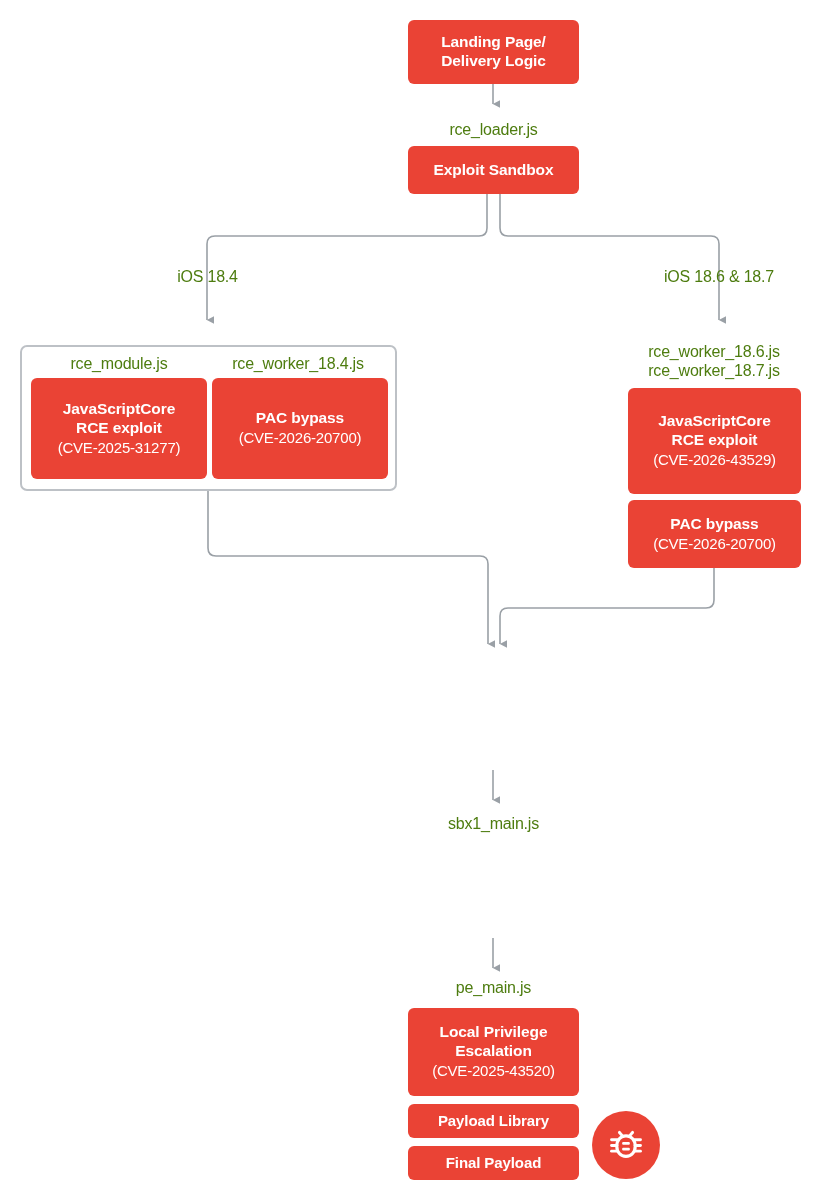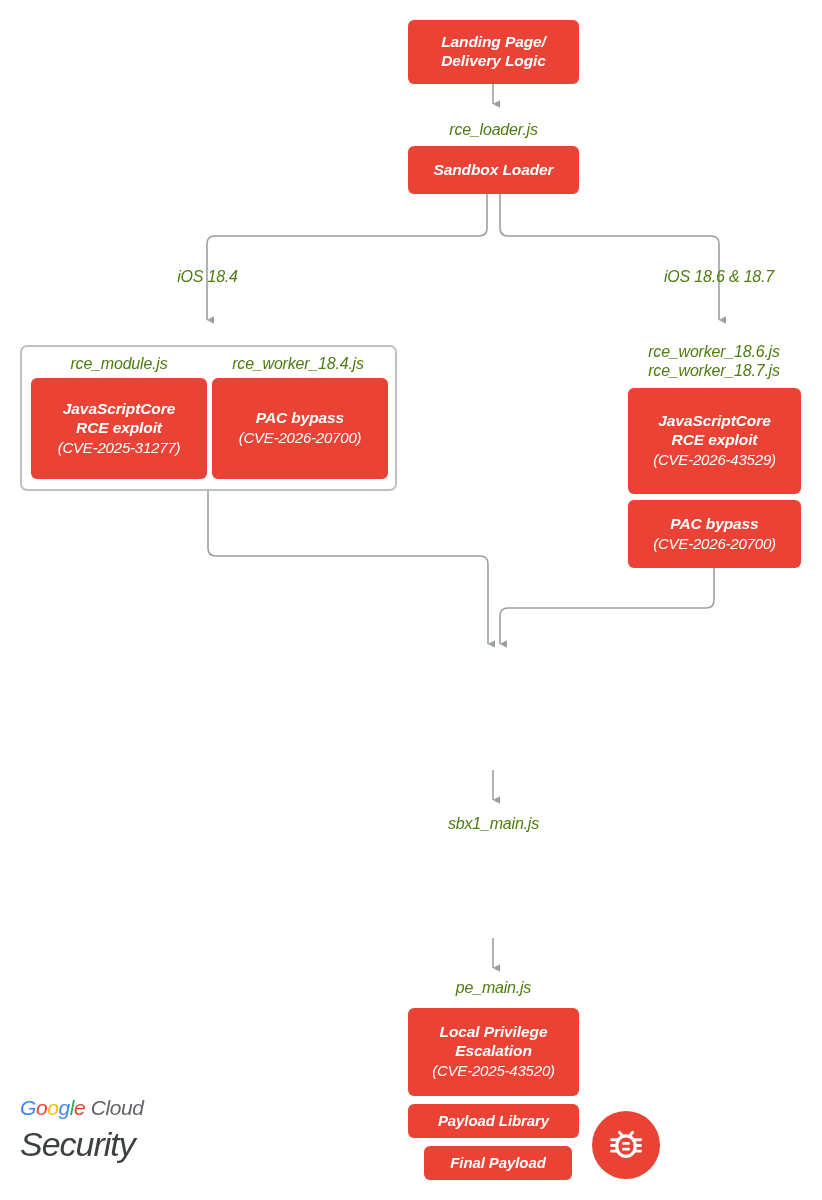--- a/index.html
+++ b/index.html
@@ -6,21 +6,21 @@
     margin: 0; padding: 0;
     background: #ffffff;
   }
   body {
     width: 822px; height: 1200px;
     font-family: "Liberation Sans", sans-serif;
     position: relative;
     overflow: hidden;
     color: #3c4043;
   }
-  #stage { position: absolute; inset: 0; font-style: italic; }
+  #stage { position: absolute; inset: 0; }
 
   svg.connectors {
     position: absolute; left: 0; top: 0;
     width: 822px; height: 1200px;
     pointer-events: none;
   }
 
   .node {
     position: absolute;
     background: #EA4335;
@@ -120,21 +120,21 @@
   </svg>
 
   <div class="node" style="left:408px; top:20px; width:171px; height:64px;">
     <div class="ttl" style="white-space:pre-line">Landing Page/
 Delivery Logic</div>
   </div>
 
   <div class="edge-label" style="left:408px; top:121px; width:171px;">rce_loader.js</div>
 
   <div class="node" style="left:408px; top:146px; width:171px; height:48px;">
-    <div class="ttl" style="white-space:pre-line">Sandbox Loader</div>
+    <div class="ttl" style="white-space:pre-line">Exploit Sandbox</div>
   </div>
 
   <div class="edge-label" style="left:120px; top:268px; width:175px;">iOS 18.4</div>
 
   <div class="edge-label" style="left:619px; top:268px; width:200px;">iOS 18.6 &amp; 18.7</div>
 
   <div class="groupbox" style="left:20px; top:345px; width:377px; height:146px;"></div>
 
   <div class="edge-label" style="left:30px; top:355px; width:178px;">rce_module.js</div>
 
@@ -175,31 +175,24 @@
   <div class="node" style="left:408px; top:1008px; width:171px; height:88px;">
     <div class="ttl" style="white-space:pre-line">Local Privilege
 Escalation</div>
     <div class="cve">(CVE-2025-43520)</div>
   </div>
 
   <div class="node small" style="left:408px; top:1104px; width:171px; height:34px;">
     <div class="ttl">Payload Library</div>
   </div>
 
-  <div class="node small" style="left:408px; top:1146px; width:148px; height:34px;margin-left:16px;">
+  <div class="node small" style="left:408px; top:1146px; width:171px; height:34px;">
     <div class="ttl">Final Payload</div>
   </div>
 
-  <div class="logo-wrap">
-    <div class="gline">
-      <span>
-        <span class="b">G</span><span class="r">o</span><span class="y">o</span><span class="b">g</span><span class="g">l</span><span class="r">e</span></span><span class="cloud" style="white-space:pre"> Cloud</span>
-    </div>
-    <div class="security">Security</div>
-  </div>
 
   <div class="bug-badge">
     <svg width="42" height="42" viewBox="0 0 48 48">
       <g stroke="#ffffff" stroke-width="3.4" stroke-linecap="round" fill="none">
         <path d="M16.5 9.5 L20.5 14.5"></path>
         <path d="M31.5 9.5 L27.5 14.5"></path>
         <path d="M7.5 18 L14 18"></path>
         <path d="M7.5 24.5 L13.5 24.5"></path>
         <path d="M7.5 31 L14 31"></path>
         <path d="M40.5 18 L34 18"></path>

